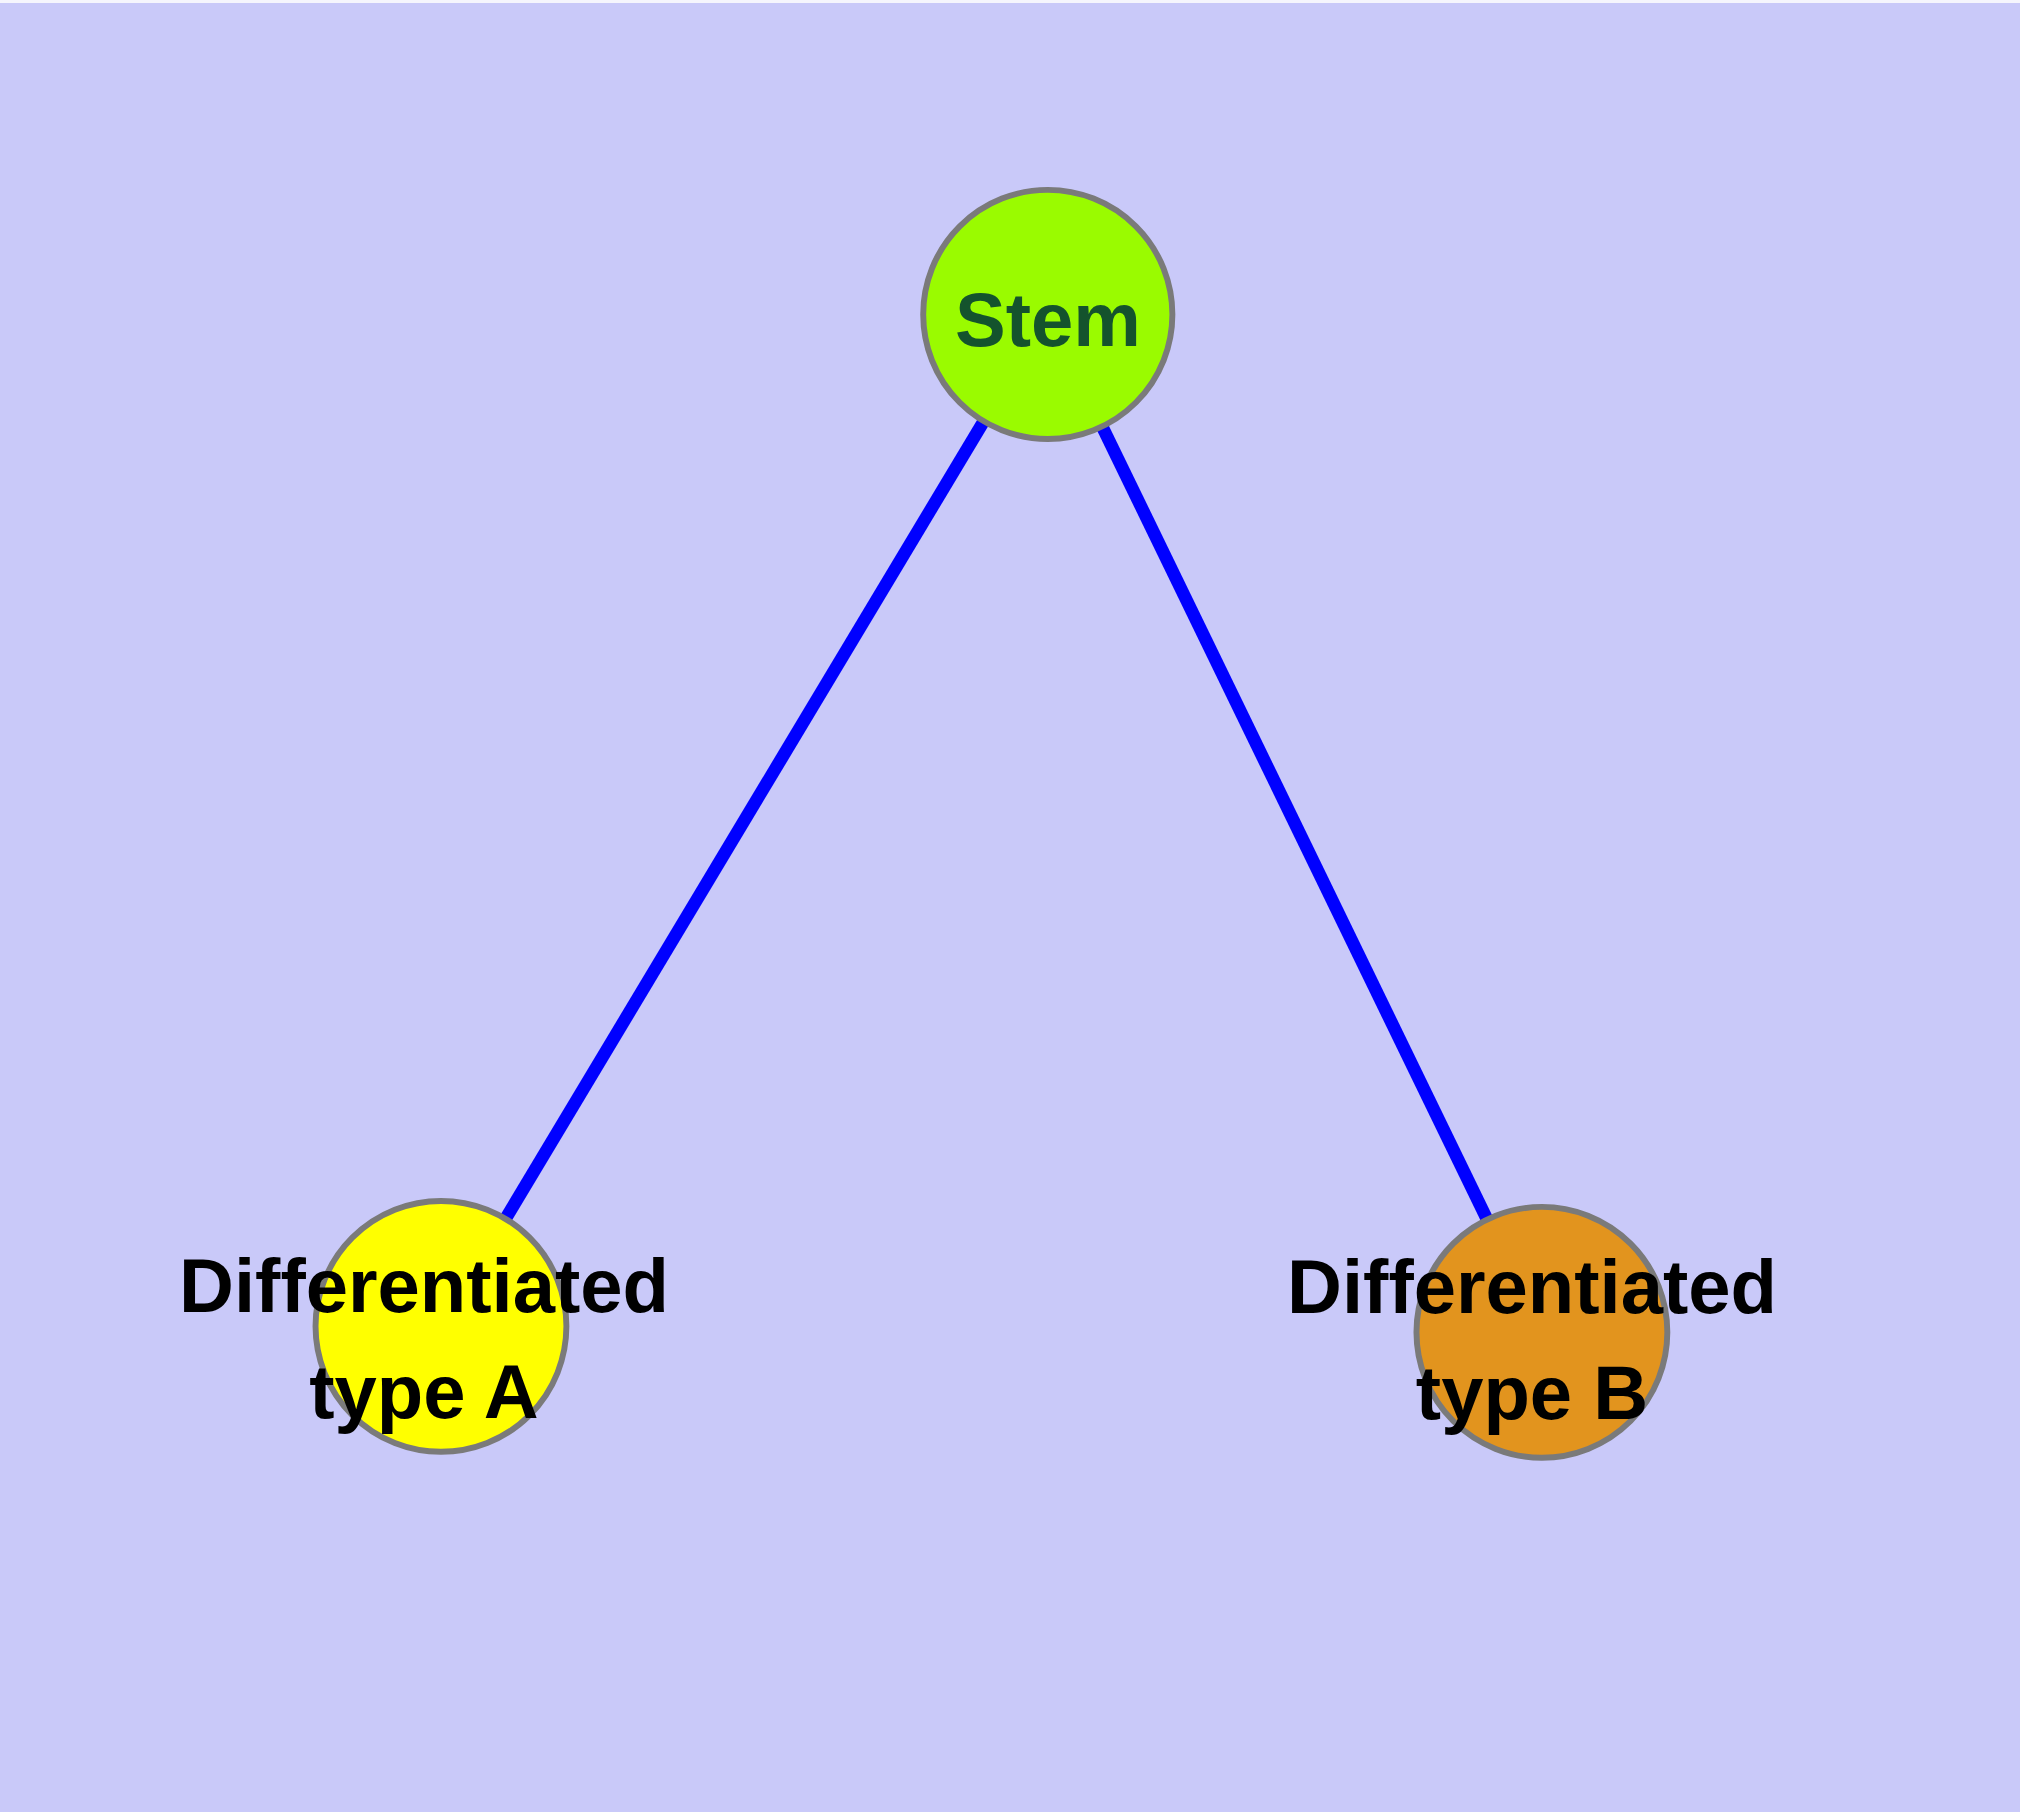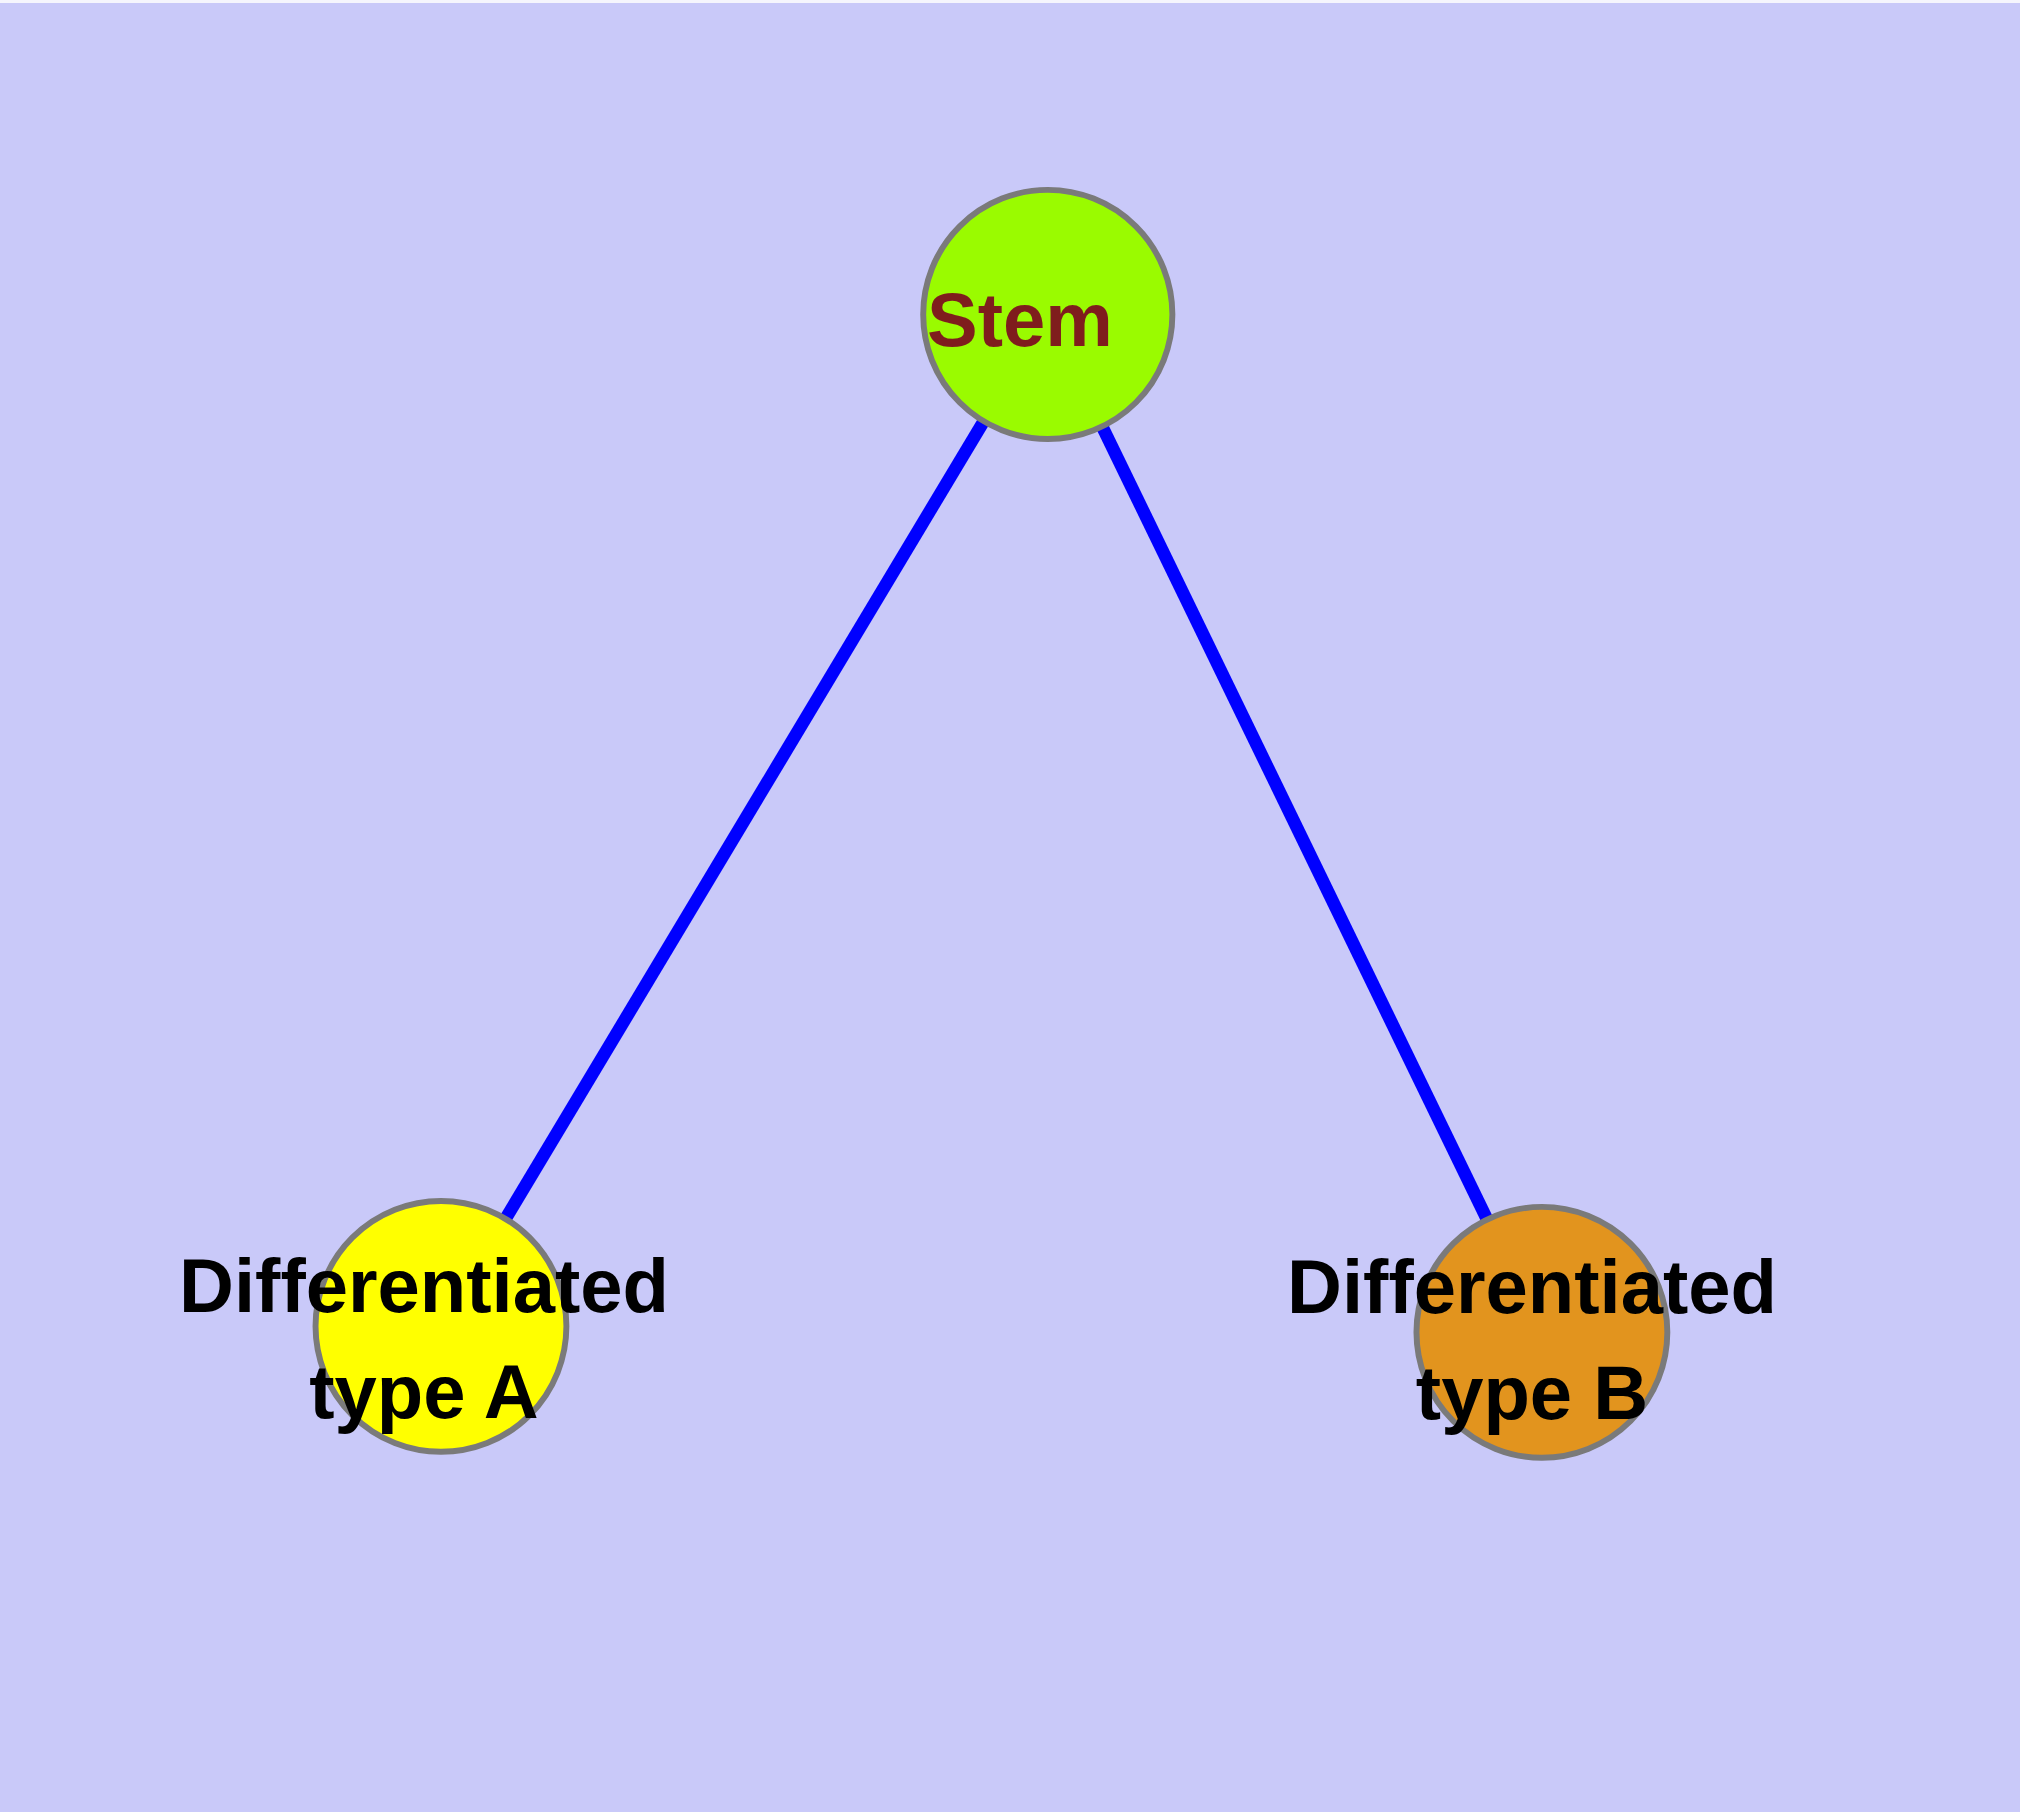--- a/index.html
+++ b/index.html
@@ -40,21 +40,21 @@
 
 <div class="canvas" style="width: 2021px; height: 1812px; background: rgb(201, 201, 249);">
   <svg class="graph-svg" xmlns="http://www.w3.org/2000/svg" viewBox="0 0 2384 2138">
       <line x1="1236" y1="371" x2="520" y2="1565" stroke="#0000ff" stroke-width="15"></line>
       <line x1="1236" y1="371" x2="1819" y2="1572" stroke="#0000ff" stroke-width="15"></line>
       <circle cx="1236" cy="371" r="147" fill="#9afb00" stroke="#7a7a7a" stroke-width="7"></circle>
       <circle cx="520" cy="1565" r="148" fill="#ffff00" stroke="#7a7a7a" stroke-width="7"></circle>
       <circle cx="1819" cy="1572" r="148" fill="#e2941e" stroke="#7a7a7a" stroke-width="7"></circle>
     </svg>
   <div class="labels-layer">
-      <div class="node-label" style="left: 1020px; top: 320px; color: #7f1d1d;">Stem</div>
+      <div class="node-label" style="left: 1048px; top: 320px; color: #14532d;">Stem</div>
       <div class="node-label" style="left: 424px; top: 1339px; color: rgb(0, 0, 0);">Differentiated
 type A</div>
       <div class="node-label" style="left: 1532px; top: 1340px; color: rgb(0, 0, 0);">Differentiated
 type B</div>
     </div>
   <div class="top-strip" style="background: rgb(245, 245, 253);"></div>
 </div>
 
 
 </body></html>

